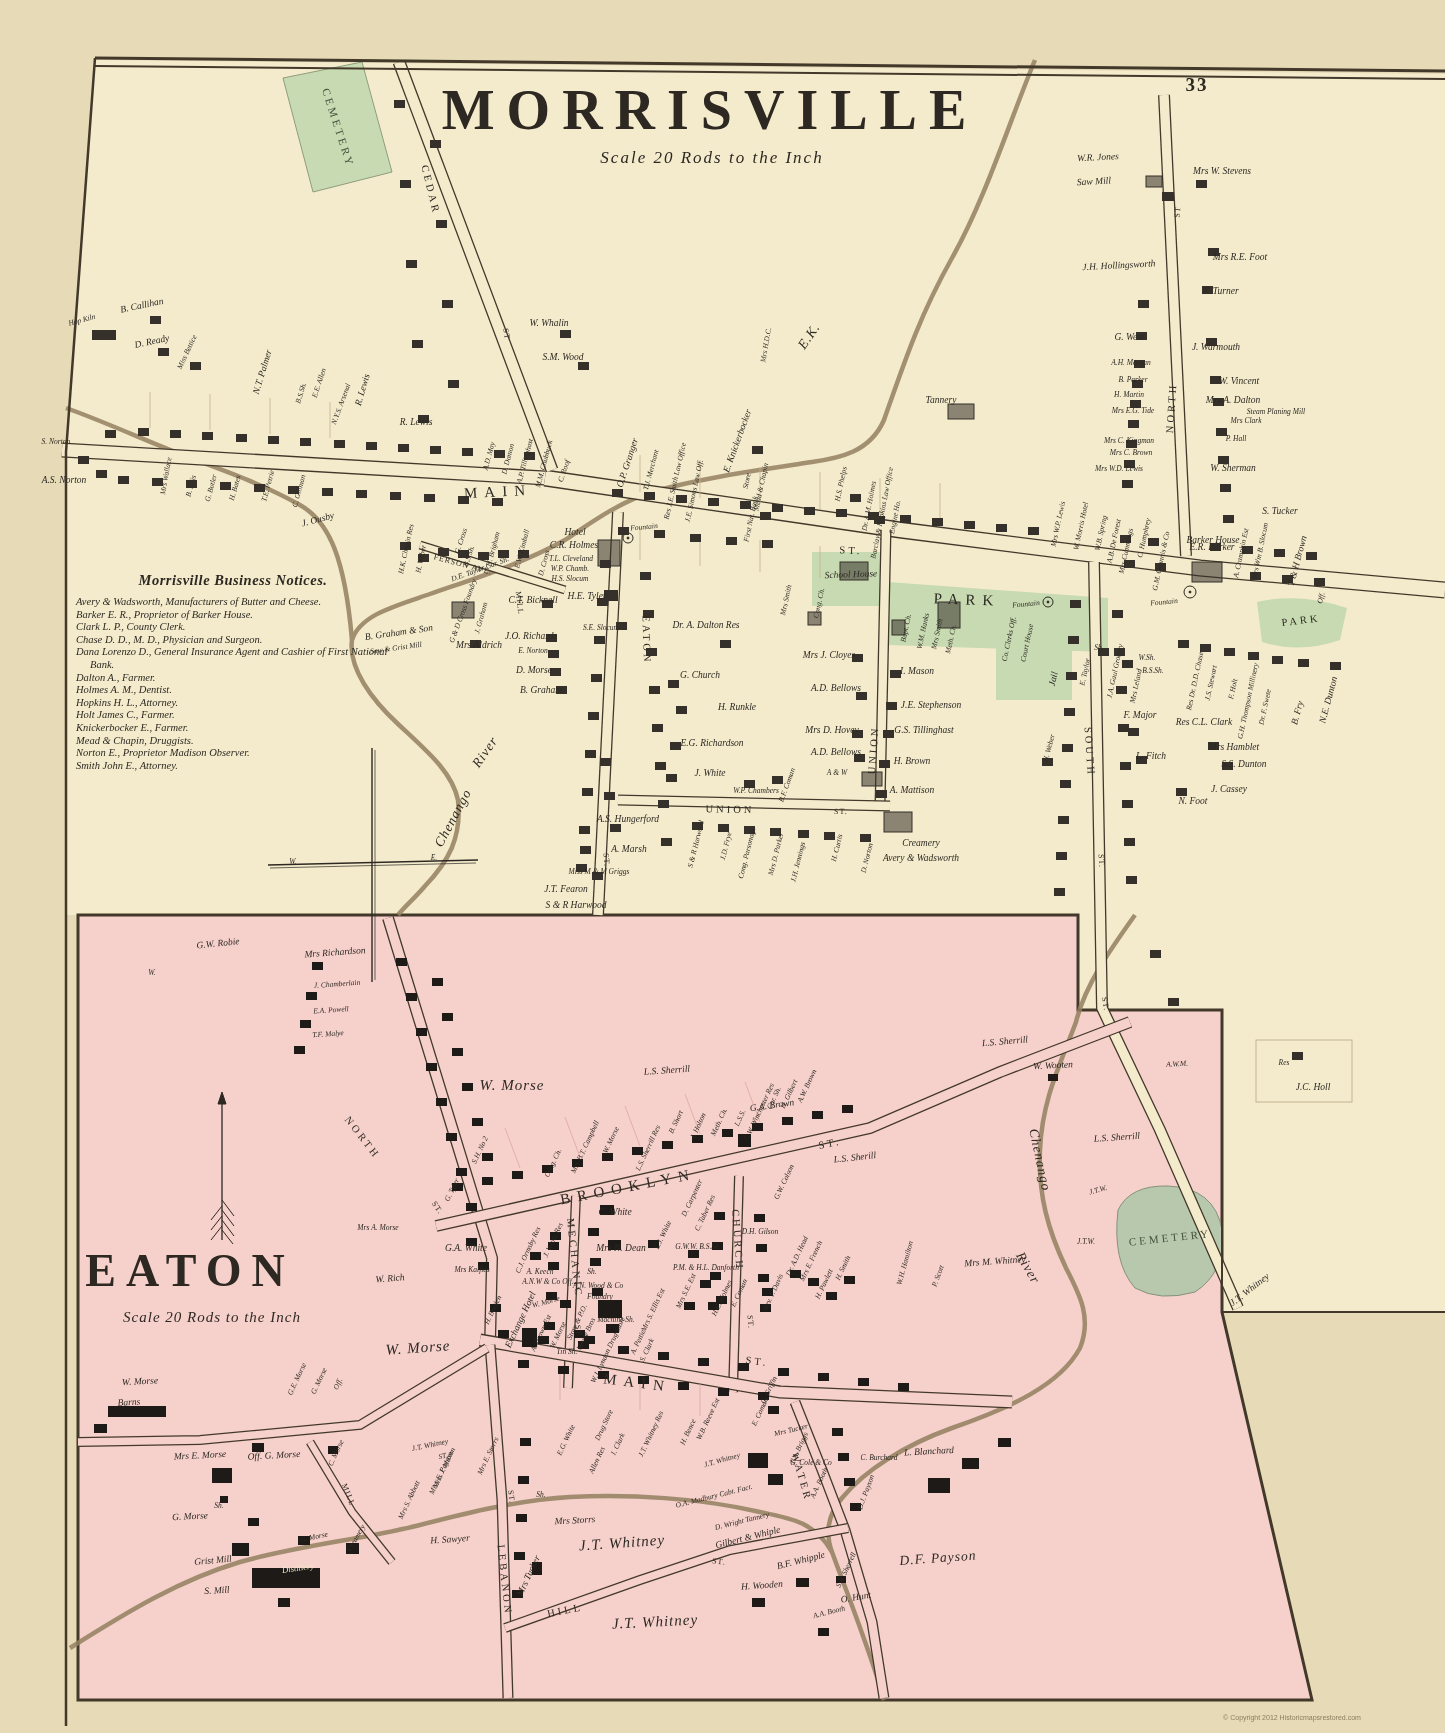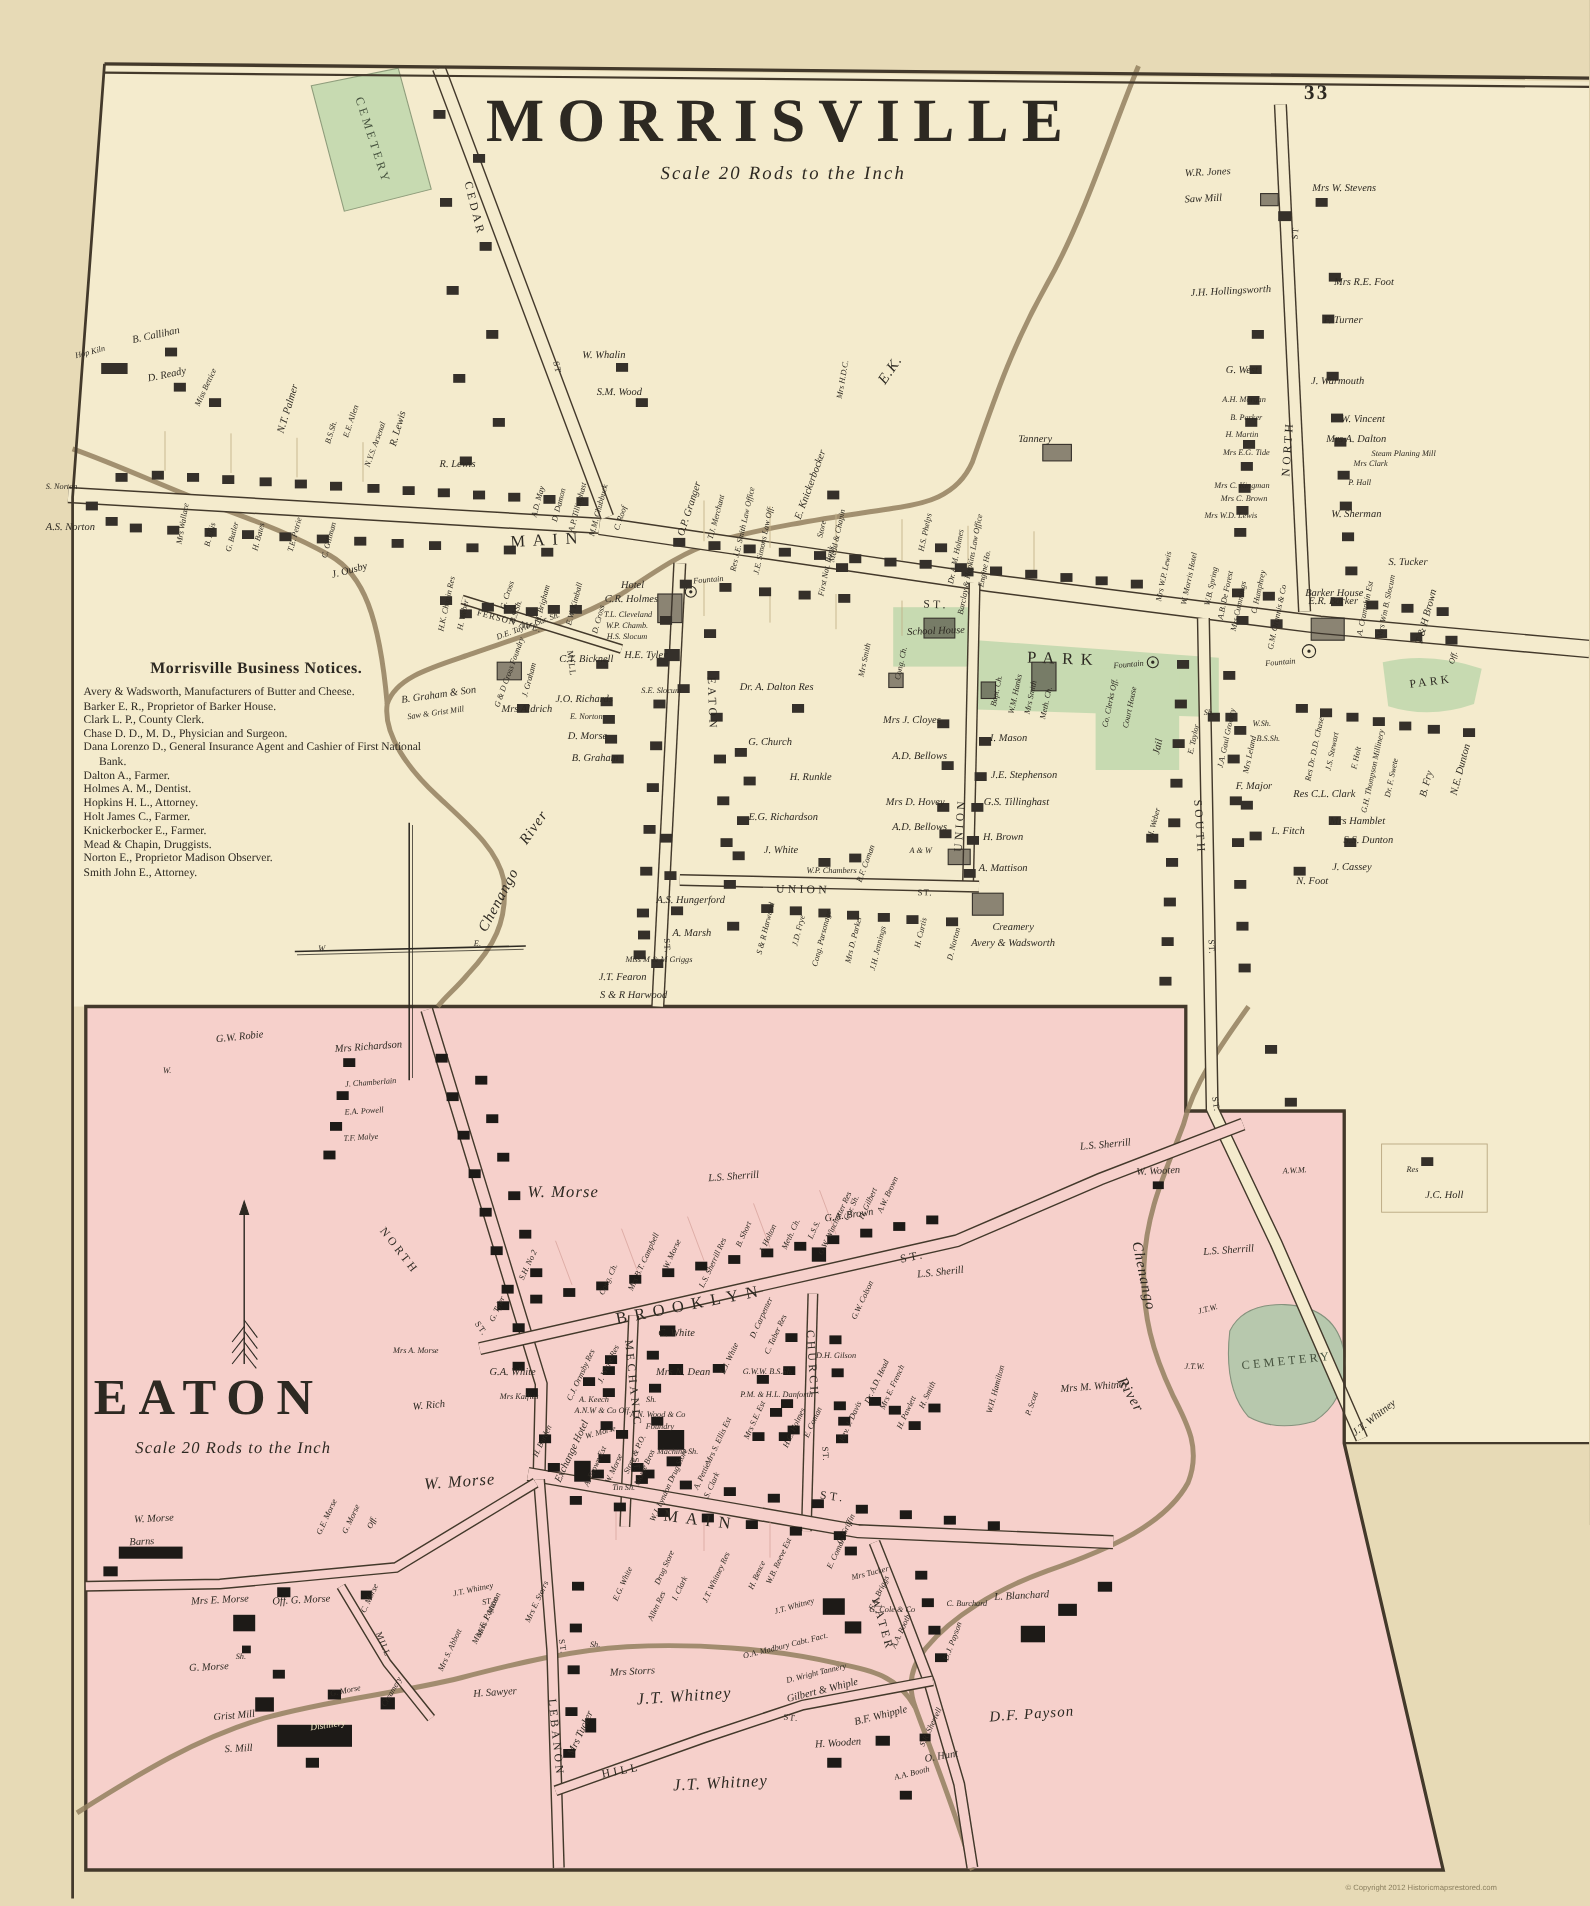--- a/index.html
+++ b/index.html
@@ -22,21 +22,21 @@
   .cem{font-size:11px;letter-spacing:3px;color:#46523e;}
   .w{font-style:italic;font-size:8.5px;color:#f2e7c6;}
   .map-title{position:absolute;transform:translate(-50%,-50%);font-weight:bold;white-space:nowrap;}
   #m-title{left:710px;top:110px;font-size:56px;letter-spacing:12px;}
   #m-scale{left:712px;top:158px;font-style:italic;font-size:17px;letter-spacing:2px;font-weight:normal;}
   #e-title{left:190px;top:1270px;font-size:46px;letter-spacing:10px;}
   #e-scale{left:212px;top:1317px;font-style:italic;font-size:15px;letter-spacing:1px;font-weight:normal;}
   #pageno{left:1197px;top:85px;font-size:19px;font-weight:bold;letter-spacing:2px;}
   #copyright{position:absolute;left:1292px;top:1717px;transform:translate(-50%,-50%);
              font-family:"Liberation Sans",sans-serif;font-size:7px;color:#8a7f5f;white-space:nowrap;}
-  #notices{position:absolute;left:76px;top:600px;width:314px;z-index:5;}
+  #notices{position:absolute;left:76px;top:572px;width:314px;z-index:5;font-style:italic;}
   #notices h3{margin:0 0 7px 0;text-align:center;font-size:14.5px;letter-spacing:.5px;}
   .notice-entry{font-size:10.5px;line-height:1.2;padding-left:14px;text-indent:-14px;}
 </style>
 </head>
 <body>
 
 <div id="sheet">
   <svg id="geo" width="1445" height="1733" viewBox="0 0 1445 1733">
 
     <polygon points="95,60 1445,74 1445,1312 1222,1312 1222,1010 1078,1010 1078,915 66,915 66,455" fill="var(--paper)"></polygon>
@@ -673,21 +673,21 @@
       <span class="lbl t" style="left: 776px; top: 854px; transform: translate(-50%, -50%) rotate(-76deg);">Mrs D. Parker</span>
       <span class="lbl t" style="left: 798px; top: 862px; transform: translate(-50%, -50%) rotate(-76deg);">J.H. Jennings</span>
       <span class="lbl t" style="left: 837px; top: 848px; transform: translate(-50%, -50%) rotate(-76deg);">H. Curtis</span>
       <span class="lbl t" style="left: 867px; top: 858px; transform: translate(-50%, -50%) rotate(-76deg);">D. Norton</span>
       <span class="lbl o" style="left: 628px; top: 820px; transform: translate(-50%, -50%);">A.S. Hungerford</span>
       <span class="lbl o" style="left: 629px; top: 850px; transform: translate(-50%, -50%);">A. Marsh</span>
       <span class="lbl t" style="left: 599px; top: 872px; transform: translate(-50%, -50%);">Miss M &amp; M Griggs</span>
       <span class="lbl o" style="left: 566px; top: 890px; transform: translate(-50%, -50%);">J.T. Fearon</span>
       <span class="lbl o" style="left: 576px; top: 906px; transform: translate(-50%, -50%);">S &amp; R Harwood</span>
       <span class="lbl o" style="left: 1140px; top: 716px; transform: translate(-50%, -50%);">F. Major</span>
-      <span class="lbl o" style="left: 1151px; top: 757px; transform: translate(-50%, -50%); margin-left: 20px;">L. Fitch</span>
+      <span class="lbl o" style="left: 1151px; top: 757px; transform: translate(-50%, -50%);">L. Fitch</span>
       <span class="lbl t" style="left: 1049px; top: 748px; transform: translate(-50%, -50%) rotate(-75deg);">H. Weber</span>
       <span class="lbl t" style="left: 1085px; top: 672px; transform: translate(-50%, -50%) rotate(-78deg);">E. Taylor</span>
       <span class="lbl t" style="left: 1099px; top: 648px; transform: translate(-50%, -50%);">Sh.</span>
       <span class="lbl t" style="left: 1115px; top: 671px; transform: translate(-50%, -50%) rotate(-78deg);">J.A. Gaul Grocery</span>
       <span class="lbl t" style="left: 1136px; top: 686px; transform: translate(-50%, -50%) rotate(-78deg);">Mrs Leland</span>
       <span class="lbl t" style="left: 1147px; top: 658px; transform: translate(-50%, -50%);">W.Sh.</span>
       <span class="lbl t" style="left: 1153px; top: 671px; transform: translate(-50%, -50%);">B.S.Sh.</span>
       <span class="lbl t" style="left: 1195px; top: 681px; transform: translate(-50%, -50%) rotate(-78deg);">Res Dr. D.D. Chase</span>
       <span class="lbl t" style="left: 1211px; top: 683px; transform: translate(-50%, -50%) rotate(-78deg);">J.S. Stewart</span>
       <span class="lbl o" style="left: 1204px; top: 723px; transform: translate(-50%, -50%);">Res C.L. Clark</span>

